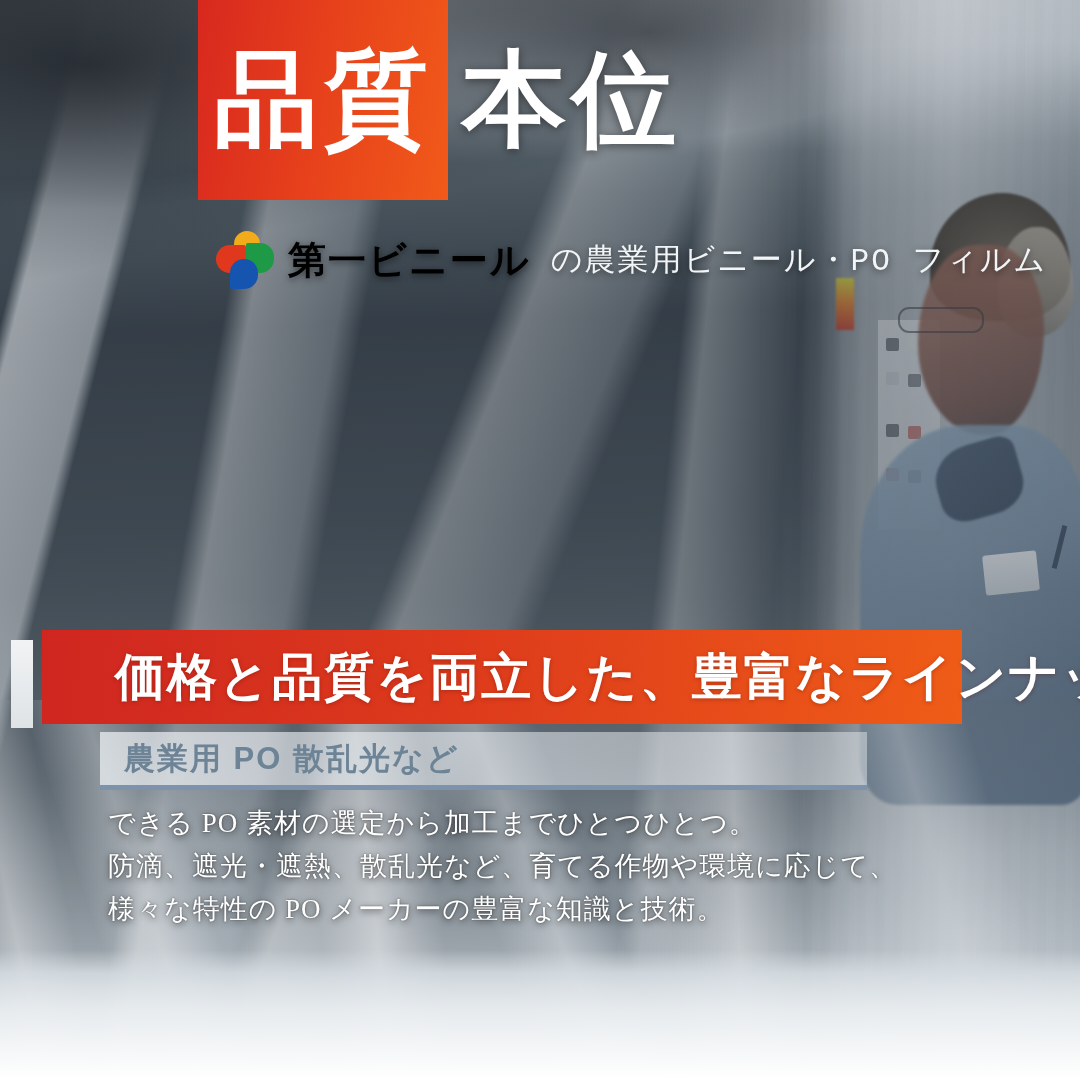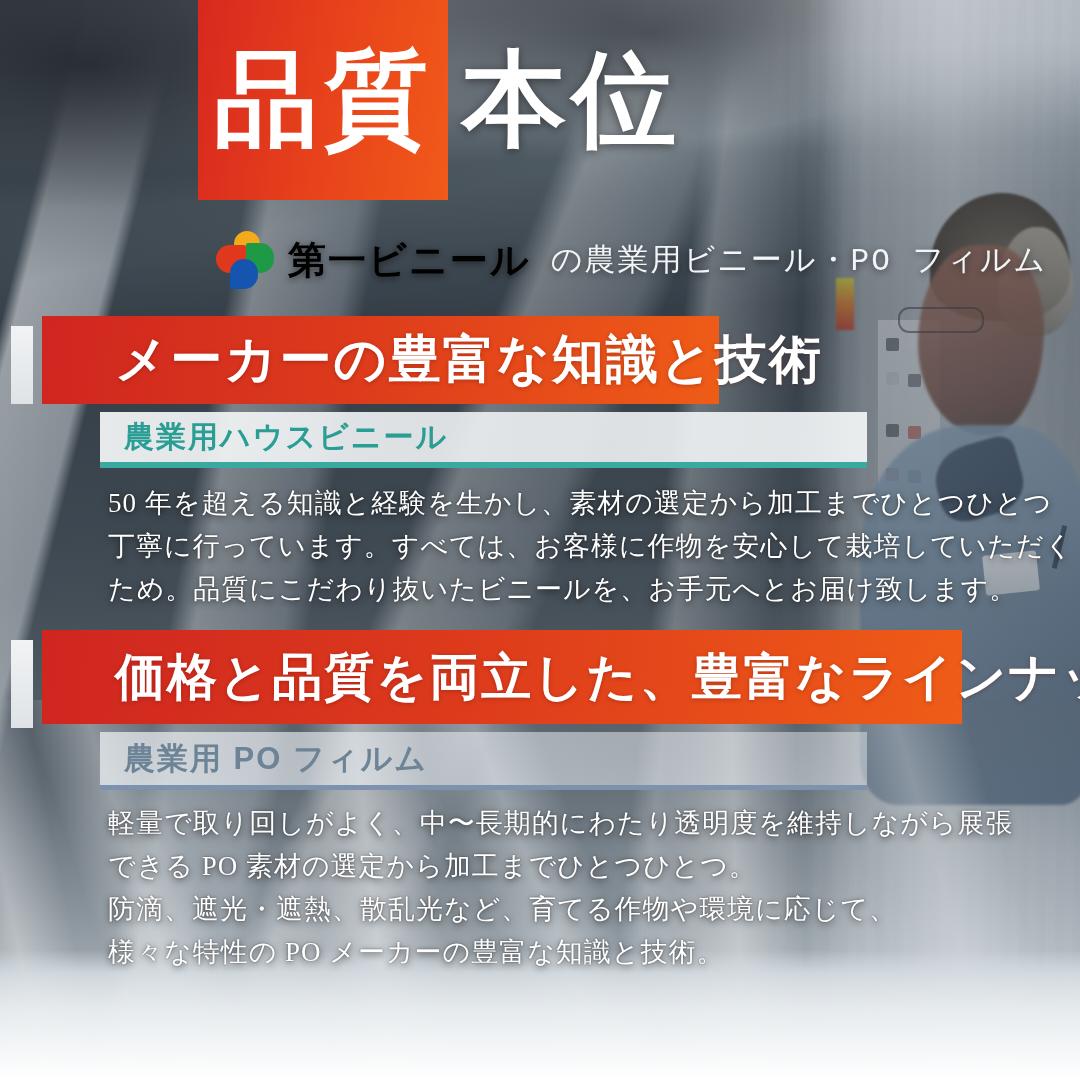--- a/index.html
+++ b/index.html
@@ -349,45 +349,30 @@
       <span class="brand-logo">
         <span class="petal petal-y"></span>
         <span class="petal petal-g"></span>
         <span class="petal petal-r"></span>
         <span class="petal petal-b"></span>
       </span>
       <span class="brand-name">第一ビニール</span>
       <span class="brand-tagline">の農業用ビニール・PO フィルム</span>
     </div>
 
-    <div class="section" id="sec1">
-      <div class="sec-tab"></div>
-      <div class="sec-banner">
-        <span class="sec-banner-text">メーカーの豊富な知識と技術</span>
-      </div>
-      <div class="sec-head-band">
-        <span class="sec-head-text">農業用ハウスビニール</span>
-      </div>
-      <div class="sec-body">
-        <p>50 年を超える知識と経験を生かし、素材の選定から加工までひとつひとつ</p>
-        <p>丁寧に行っています。すべては、お客様に作物を安心して栽培していただく</p>
-        <p>ため。品質にこだわり抜いたビニールを、お手元へとお届け致します。</p>
-      </div>
-    </div>
 
     <div class="section" id="sec2">
       <div class="sec-tab"></div>
       <div class="sec-banner">
         <span class="sec-banner-text">価格と品質を両立した、豊富なラインナップ</span>
       </div>
       <div class="sec-head-band">
-        <span class="sec-head-text">農業用 PO フィルム</span>
+        <span class="sec-head-text">農業用 PO 散乱光など</span>
       </div>
       <div class="sec-body">
-        <p>軽量で取り回しがよく、中〜長期的にわたり透明度を維持しながら展張</p>
         <p>できる PO 素材の選定から加工までひとつひとつ。</p>
         <p>防滴、遮光・遮熱、散乱光など、育てる作物や環境に応じて、</p>
         <p>様々な特性の PO メーカーの豊富な知識と技術。</p>
       </div>
     </div>
 
   </div>
 </div>
 
 </body></html>

